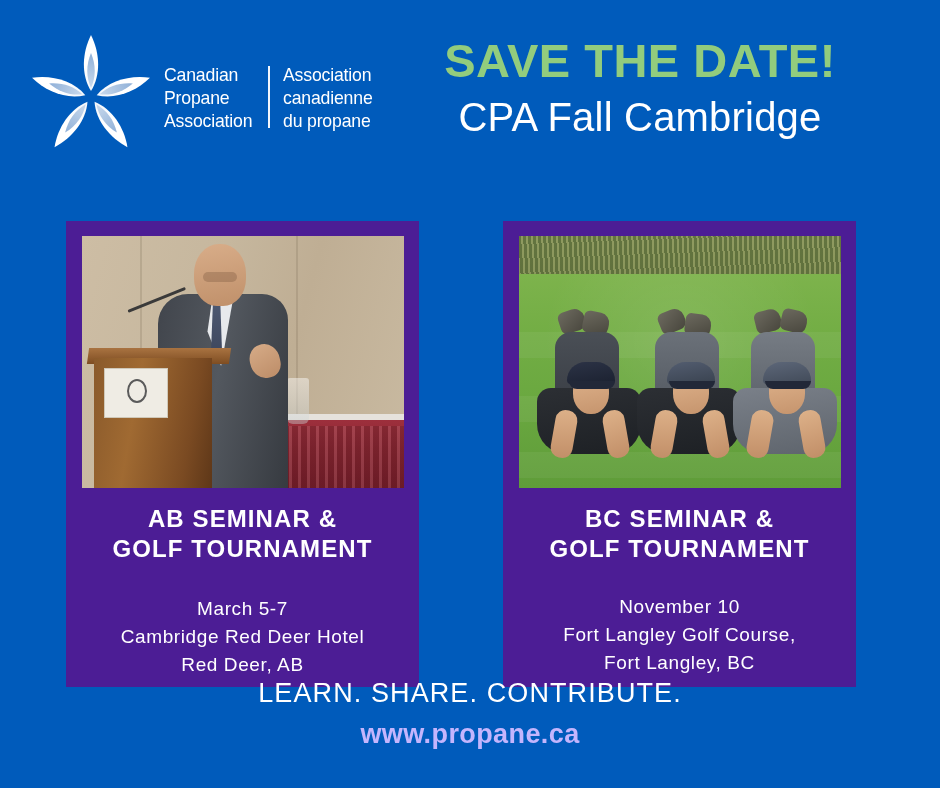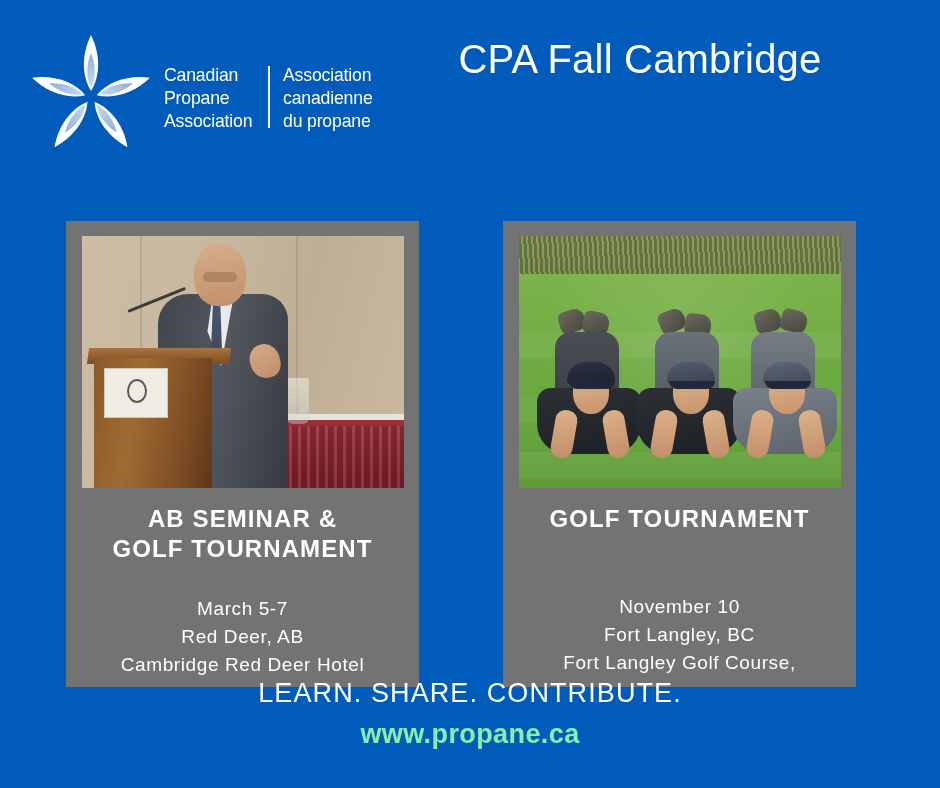--- a/index.html
+++ b/index.html
@@ -88,21 +88,21 @@
     white-space: nowrap;
     margin-top: 2px;
   }
 
   
   .card {
     position: absolute;
     top: 221px;
     width: 353px;
     height: 466px;
-    background: #737373;
+    background: #4c1d95;
     text-decoration: underline;
   }
   .card-left  { left: 66px; }
   .card-right { left: 503px; }
 
   .card-photo {
     position: absolute;
     left: 16px;
     top: 15px;
     width: 322px;
@@ -147,21 +147,21 @@
     text-align: center;
   }
   .footer-tagline {
     color: #ffffff;
     font-size: 27px;
     font-weight: 400;
     line-height: 34px;
     letter-spacing: 1.1px;
   }
   .footer-url {
-    color: #86efac;
+    color: #c4b5fd;
     font-size: 27px;
     font-weight: 700;
     line-height: 36px;
     letter-spacing: 0.4px;
     margin-top: 6px;
   }
 
   
   .scene { position: absolute; inset: 0; }
 
@@ -369,20 +369,21 @@
         <div class="logo-divider"></div>
         <div class="logo-col">
           <div>Association</div>
           <div>canadienne</div>
           <div>du propane</div>
         </div>
       </div>
     </div>
 
     <div class="title-block">
+      <div class="title-main">SAVE THE DATE!</div>
       <div class="title-sub">CPA Fall Cambridge</div>
     </div>
   </div>
 
   <div class="card card-left">
     <div class="card-photo">
       <div class="scene">
         <div class="sp-wall"></div>
         <div class="sp-wall-seam" style="left:58px;"></div>
         <div class="sp-wall-seam" style="left:214px;"></div>
@@ -401,22 +402,22 @@
         <div class="sp-podium"></div>
         <div class="sp-podium-plaque"></div>
       </div>
     </div>
     <div class="card-heading">
       <div>AB SEMINAR &amp;</div>
       <div>GOLF TOURNAMENT</div>
     </div>
     <div class="card-details">
       <div>March 5-7</div>
+      <div>Cambridge Red Deer Hotel</div>
       <div>Red Deer, AB</div>
-      <div>Cambridge Red Deer Hotel</div>
     </div>
   </div>
 
   <div class="card card-right">
     <div class="card-photo">
       <div class="scene">
         <div class="gf-sky"></div>
         <div class="gf-reeds"></div>
         <div class="gf-grass"></div>
         <div class="gf-stripe" style="top:96px;"></div>
@@ -457,26 +458,27 @@
           <div class="g-legs" style="background:linear-gradient(180deg,#767c84,#5c626a);"></div>
           <div class="g-torso" style="background:linear-gradient(170deg,#7a8089,#5e646c);"></div>
           <div class="g-arm-l"></div>
           <div class="g-arm-r"></div>
           <div class="g-head"></div>
           <div class="g-cap" style="background:linear-gradient(170deg,#5d6779,#414a58);"></div>
         </div>
       </div>
     </div>
     <div class="card-heading">
+      <div>BC SEMINAR &amp;</div>
       <div>GOLF TOURNAMENT</div>
     </div>
     <div class="card-details">
       <div>November 10</div>
+      <div>Fort Langley Golf Course,</div>
       <div>Fort Langley, BC</div>
-      <div>Fort Langley Golf Course,</div>
     </div>
   </div>
 
   <div class="footer">
     <div class="footer-tagline">LEARN. SHARE. CONTRIBUTE.</div>
     <div class="footer-url">www.propane.ca</div>
   </div>
 
 </div>
 

